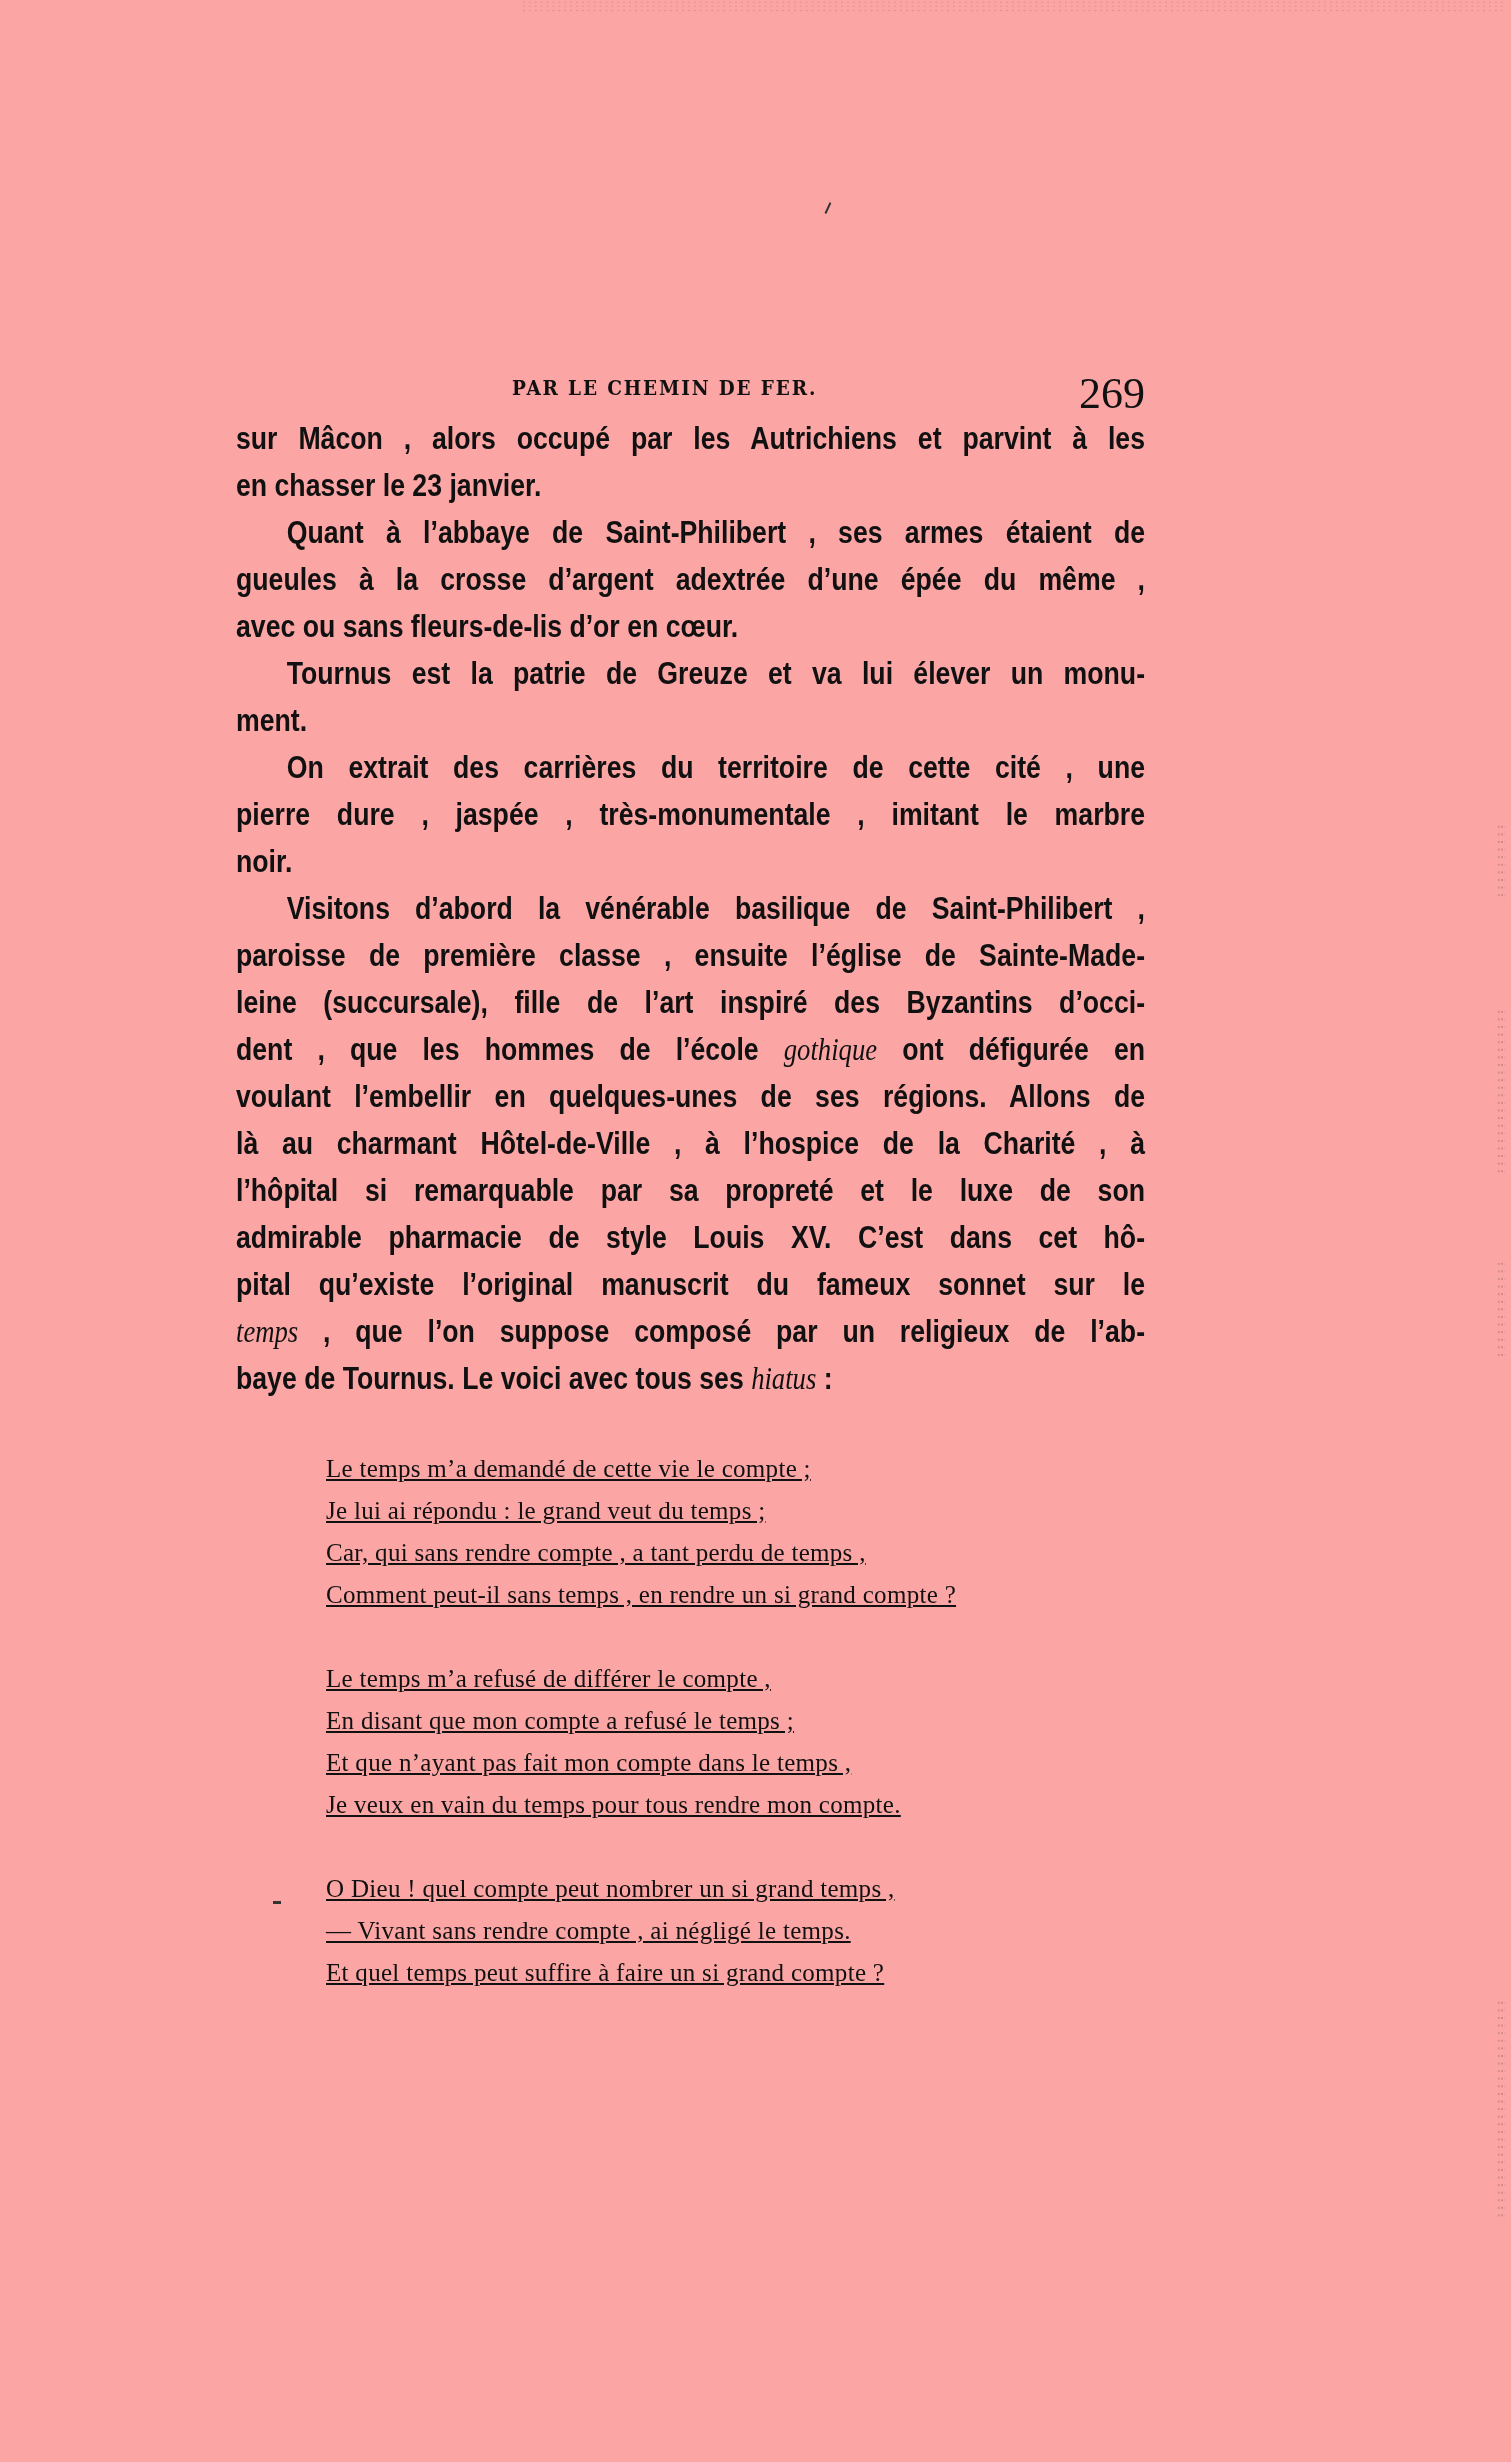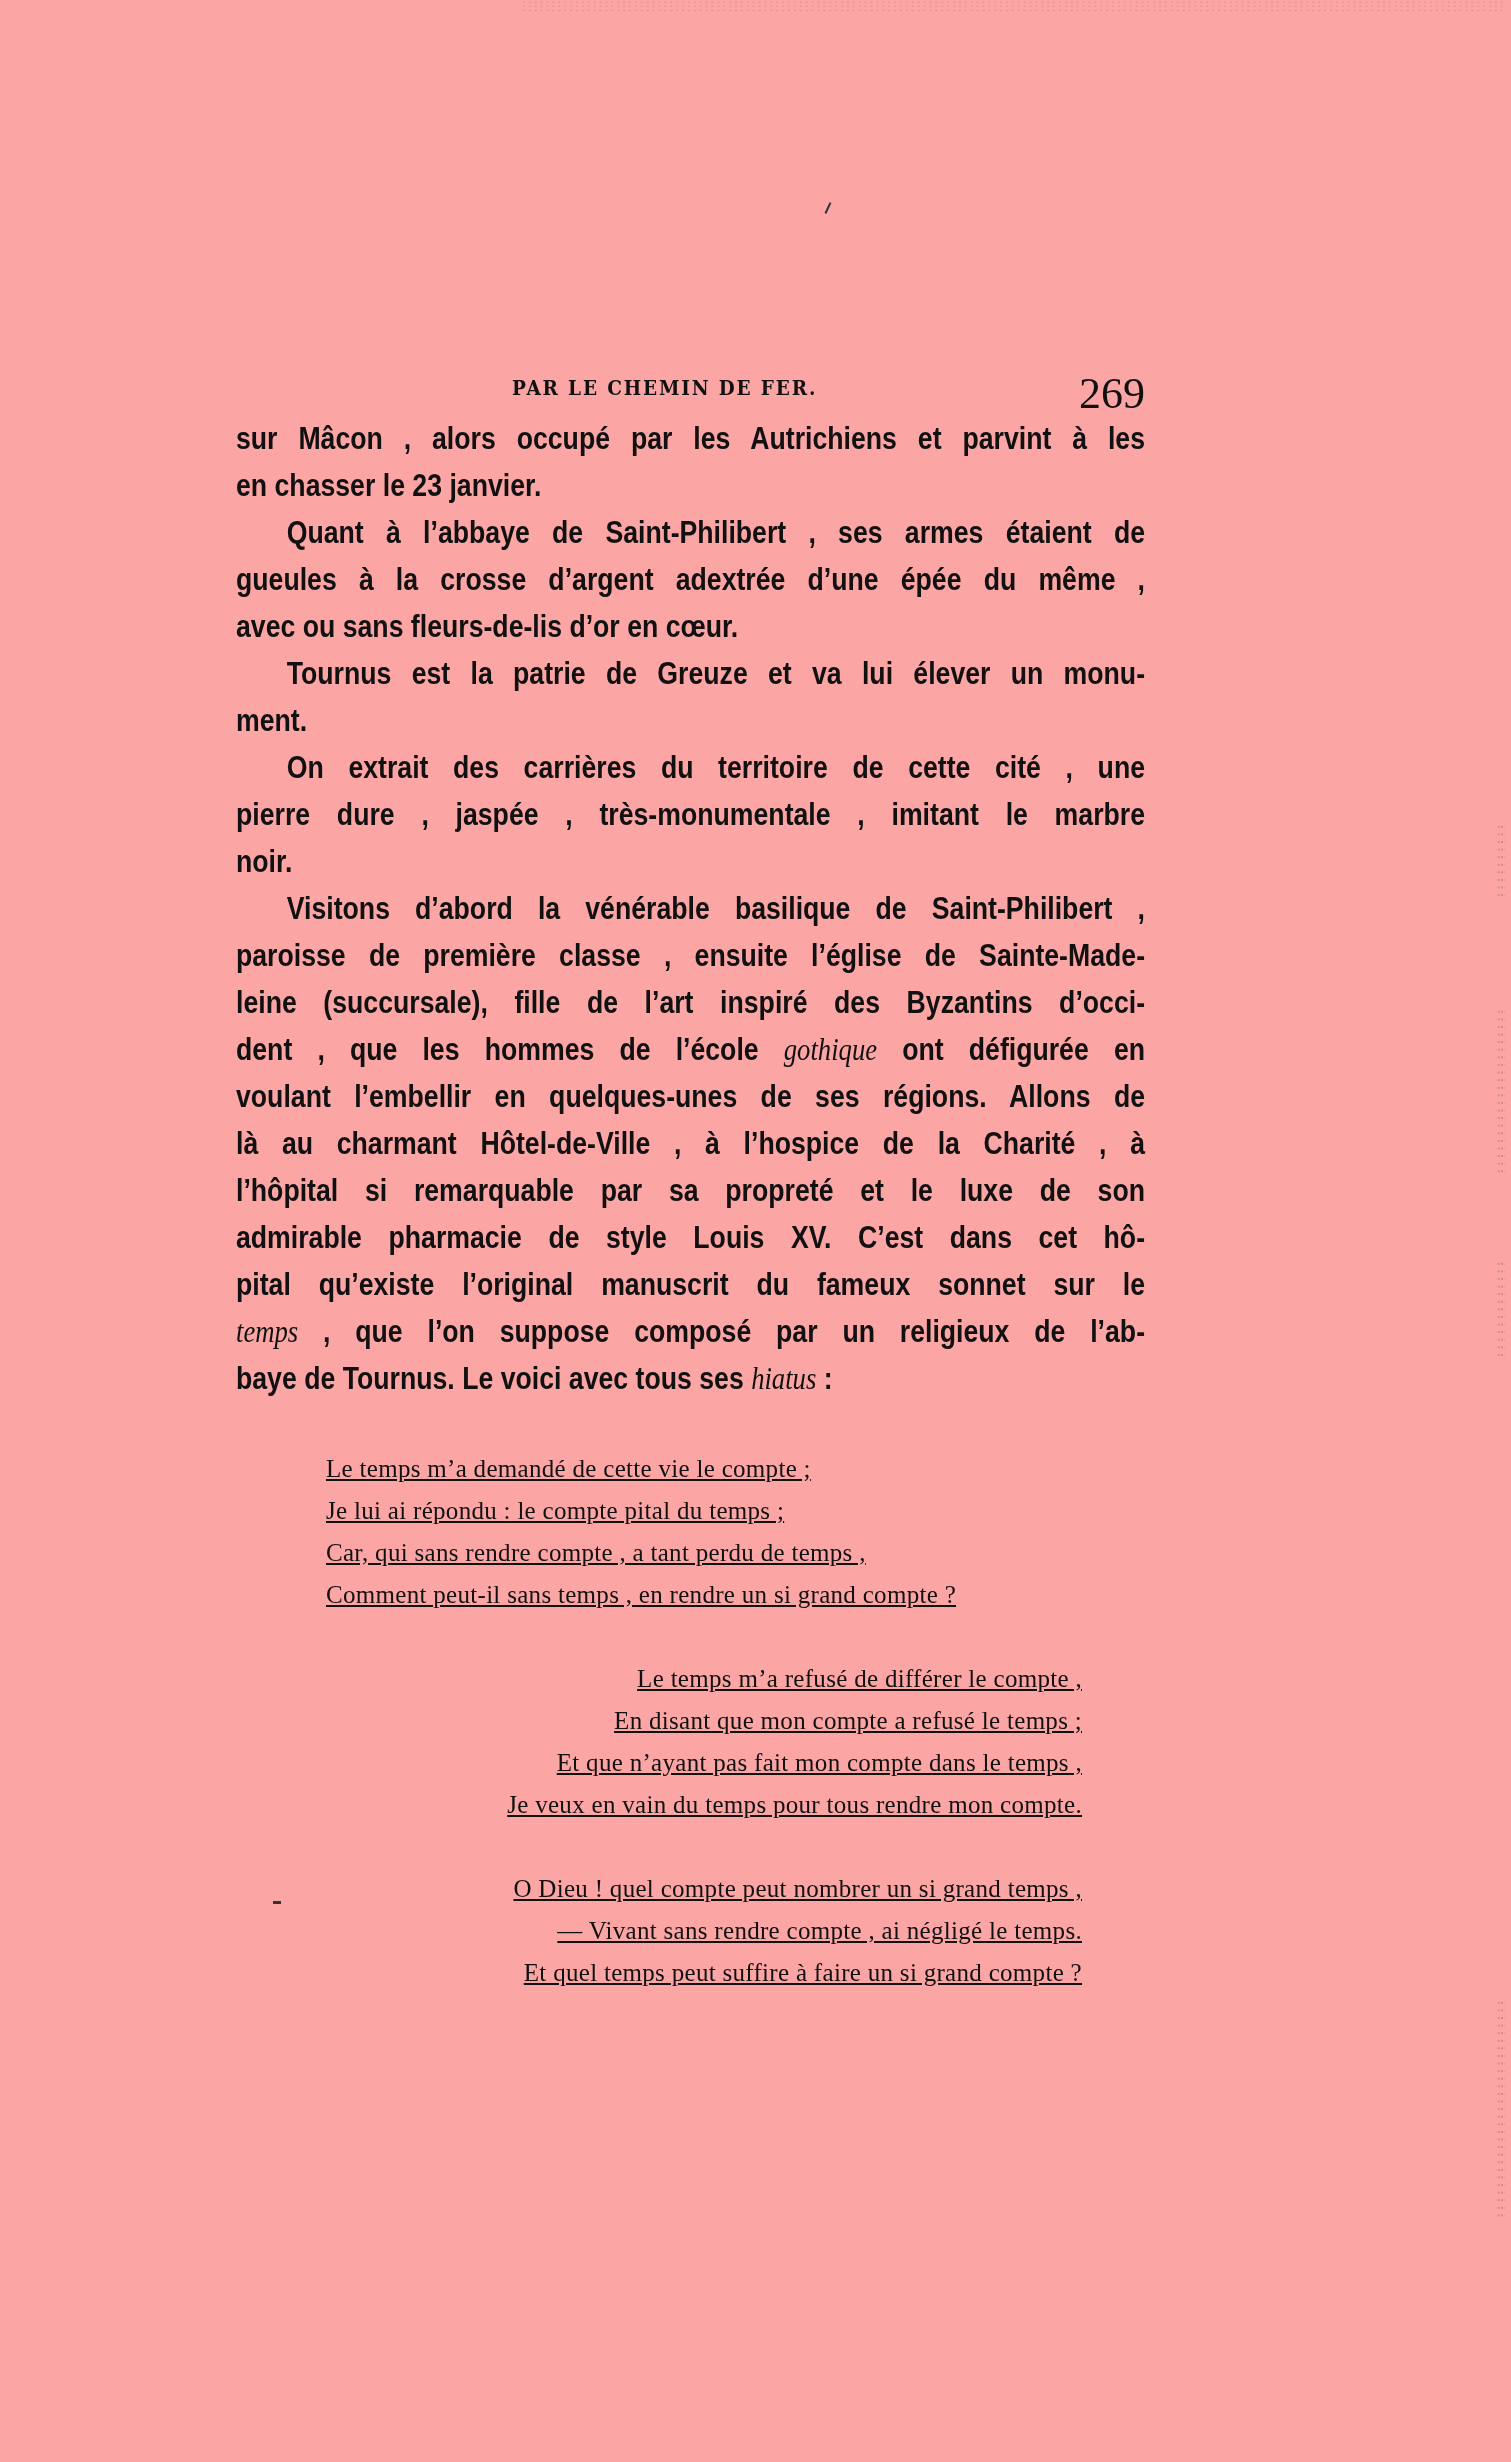--- a/index.html
+++ b/index.html
@@ -113,21 +113,20 @@
     font-family: "Liberation Serif", serif;
     font-size: 25px;
     line-height: 42px;
   }
   .stanza {
     margin: 0;
     padding: 0;
   }
   .stanza + .stanza {
     margin-top: 42px;
-    text-align: right;
   }
   .verse {
     display: block;
     white-space: nowrap;
     height: 42px;
     letter-spacing: 0.3px;
     text-decoration: underline;
   }
 </style>
 </head>
@@ -168,21 +167,21 @@
       <div class="line" style="display: block; width: 1057px; text-align-last: justify; transform: scaleX(0.86);">l’hôpital si remarquable par sa propreté et le luxe de son</div>
       <div class="line" style="display: block; width: 1057px; text-align-last: justify; transform: scaleX(0.86);">admirable pharmacie de style Louis XV. C’est dans cet hô-</div>
       <div class="line" style="display: block; width: 1057px; text-align-last: justify; transform: scaleX(0.86);">pital qu’existe l’original manuscrit du fameux sonnet sur le</div>
       <div class="line" style="display: block; width: 1057px; text-align-last: justify; transform: scaleX(0.86);"><span class="i">temps</span><span> , que l’on suppose composé par un religieux de l’ab-</span></div>
       <div class="line last" style="display: block; width: auto; text-align-last: left; transform: scaleX(0.86);"><span>baye de Tournus. Le voici avec tous ses </span><span class="i">hiatus</span><span> :</span></div>
     </section>
 
   <section class="poem" id="poem">
       <div class="stanza">
         <span class="verse">Le temps m’a demandé de cette vie le compte ;</span>
-        <span class="verse">Je lui ai répondu : le compte pital du temps ;</span>
+        <span class="verse">Je lui ai répondu : le grand veut du temps ;</span>
         <span class="verse">Car, qui sans rendre compte , a tant perdu de temps ,</span>
         <span class="verse">Comment peut-il sans temps , en rendre un si grand compte ?</span>
       </div>
       <div class="stanza">
         <span class="verse">Le temps m’a refusé de différer le compte ,</span>
         <span class="verse">En disant que mon compte a refusé le temps ;</span>
         <span class="verse">Et que n’ayant pas fait mon compte dans le temps ,</span>
         <span class="verse">Je veux en vain du temps pour tous rendre mon compte.</span>
       </div>
       <div class="stanza">

